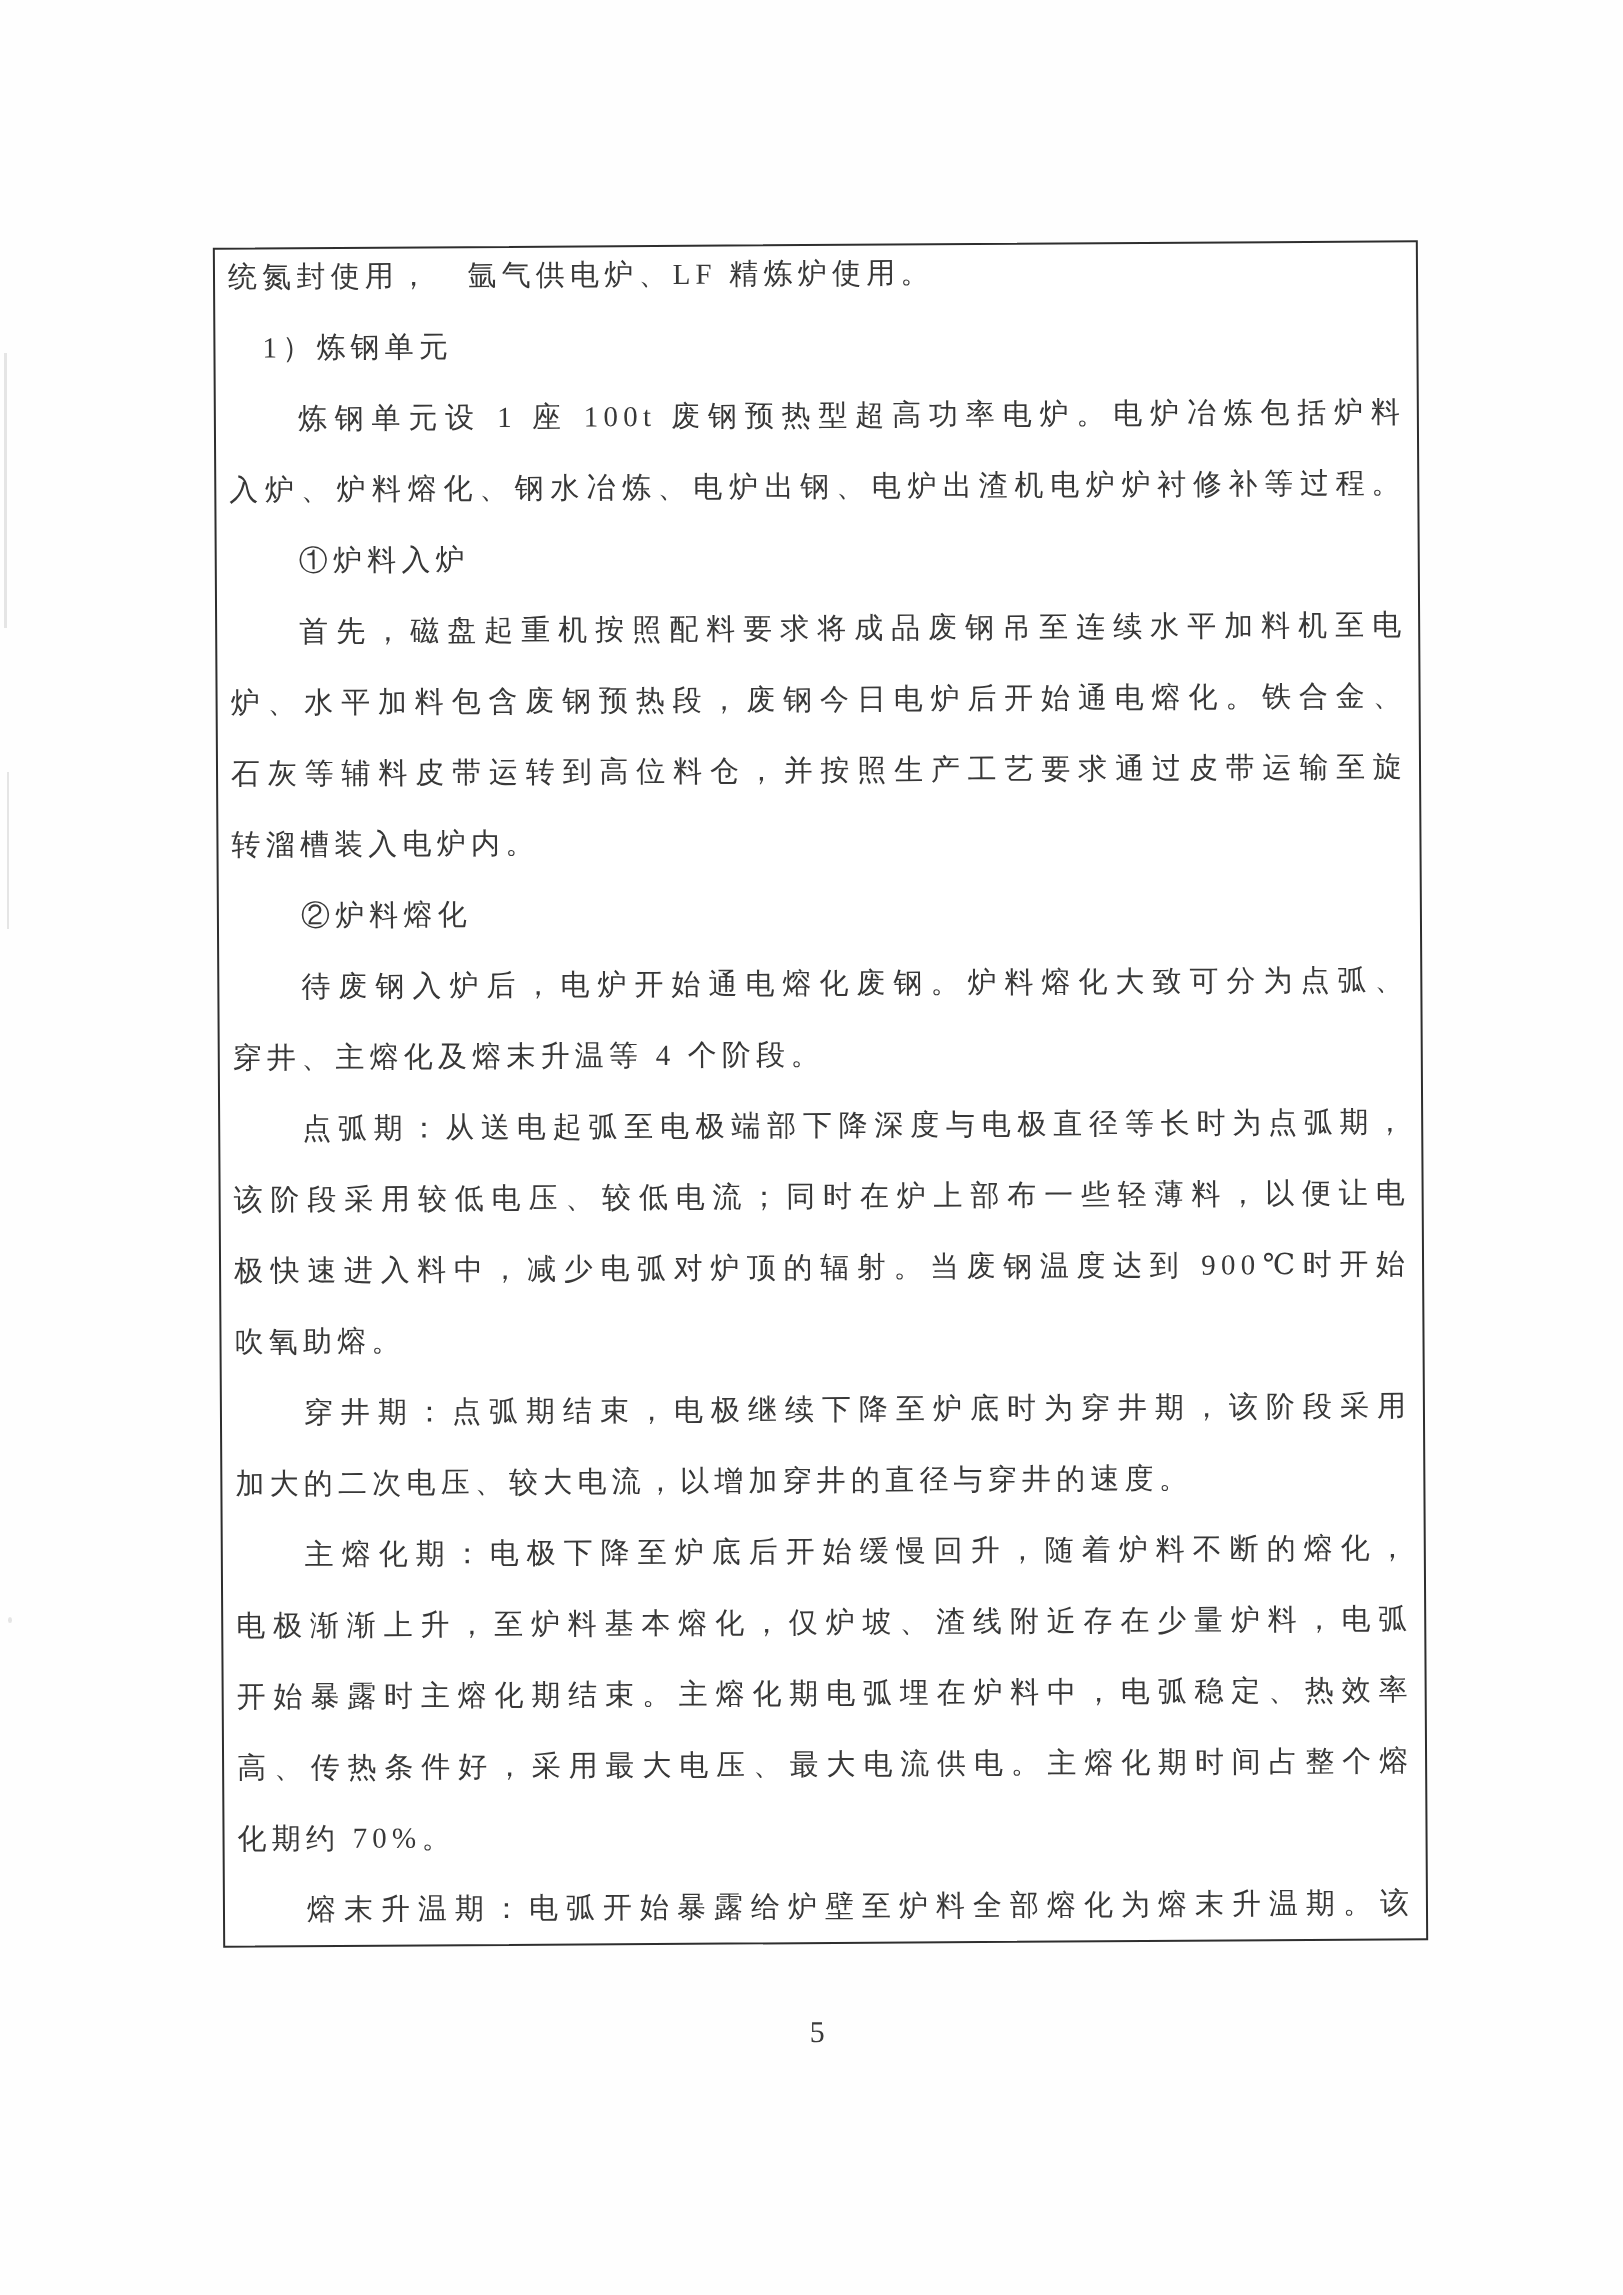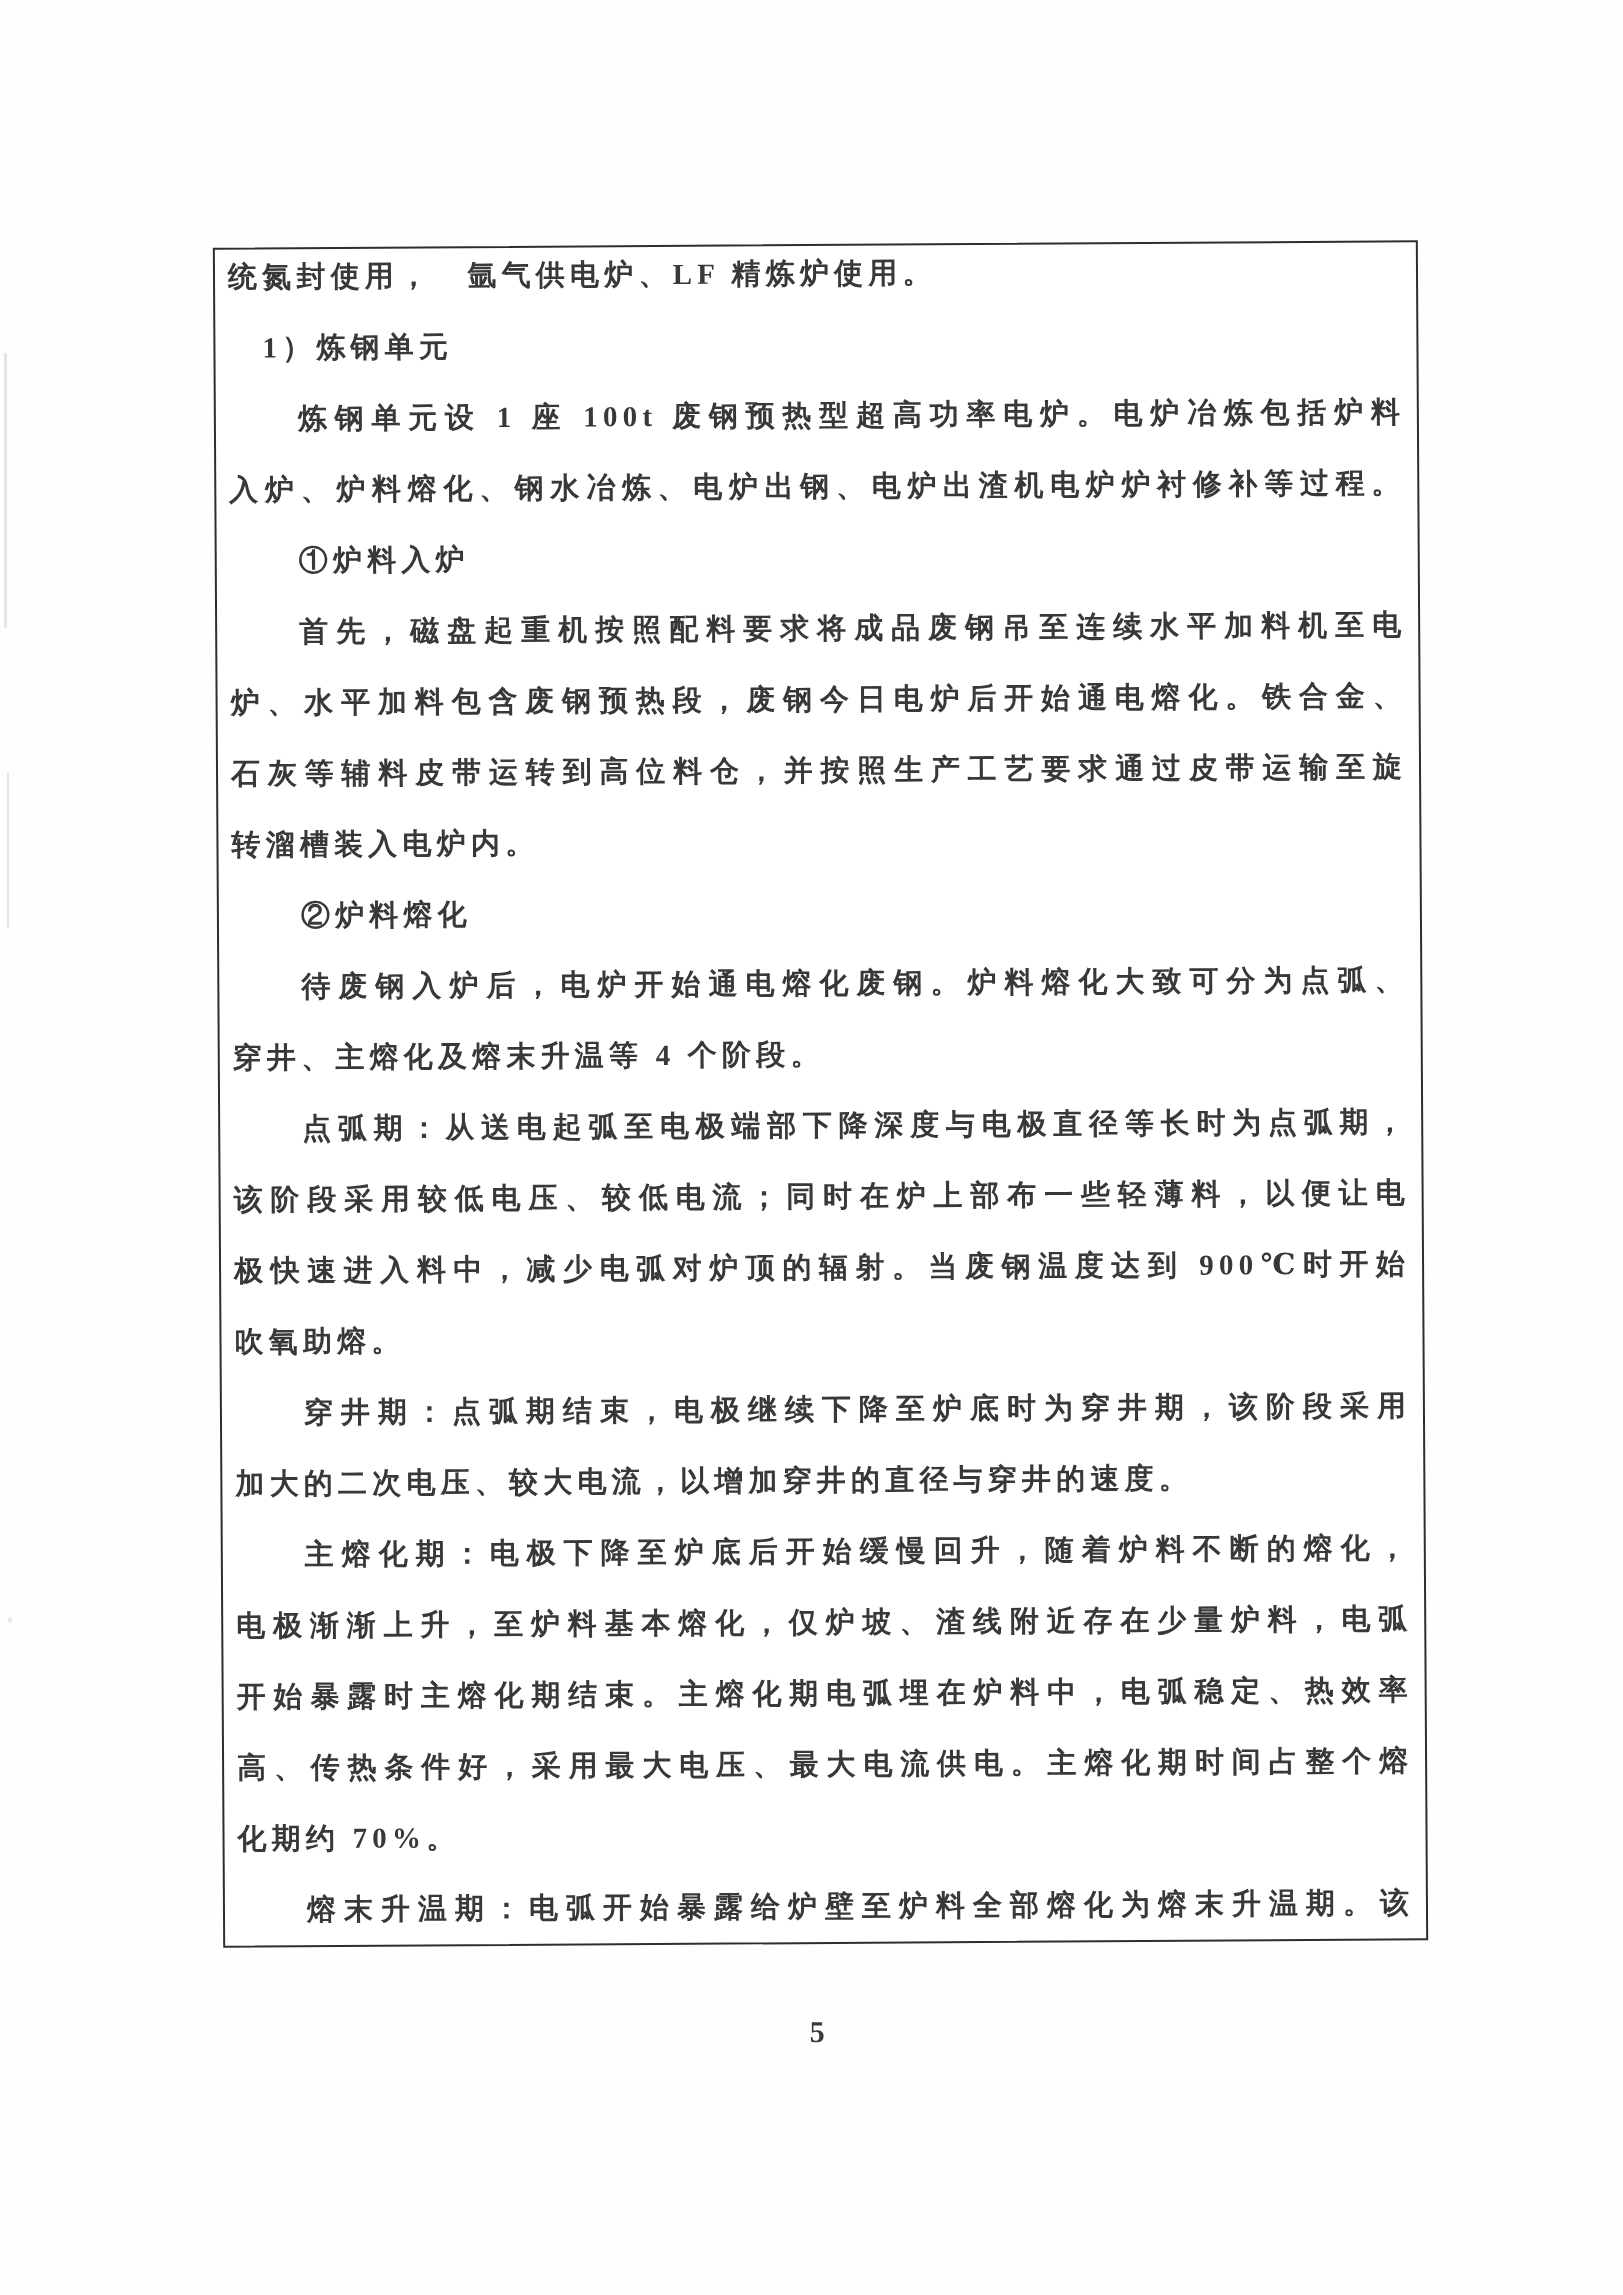--- a/index.html
+++ b/index.html
@@ -9,21 +9,20 @@
     height: 2295px;
     background: #ffffff;
     overflow: hidden;
     font-family: "Liberation Serif", "DejaVu Serif", serif;
   }
   .page {
     position: relative;
     width: 1623px;
     height: 2295px;
     background: #fefefe;
-    font-weight: bold;
   }
   .scan-wrap {
     position: absolute;
     left: 0; top: 0;
     width: 1623px;
     height: 2295px;
     transform: rotate(-0.35deg);
     transform-origin: 821px 1093px;
   }
   .doc-box {

